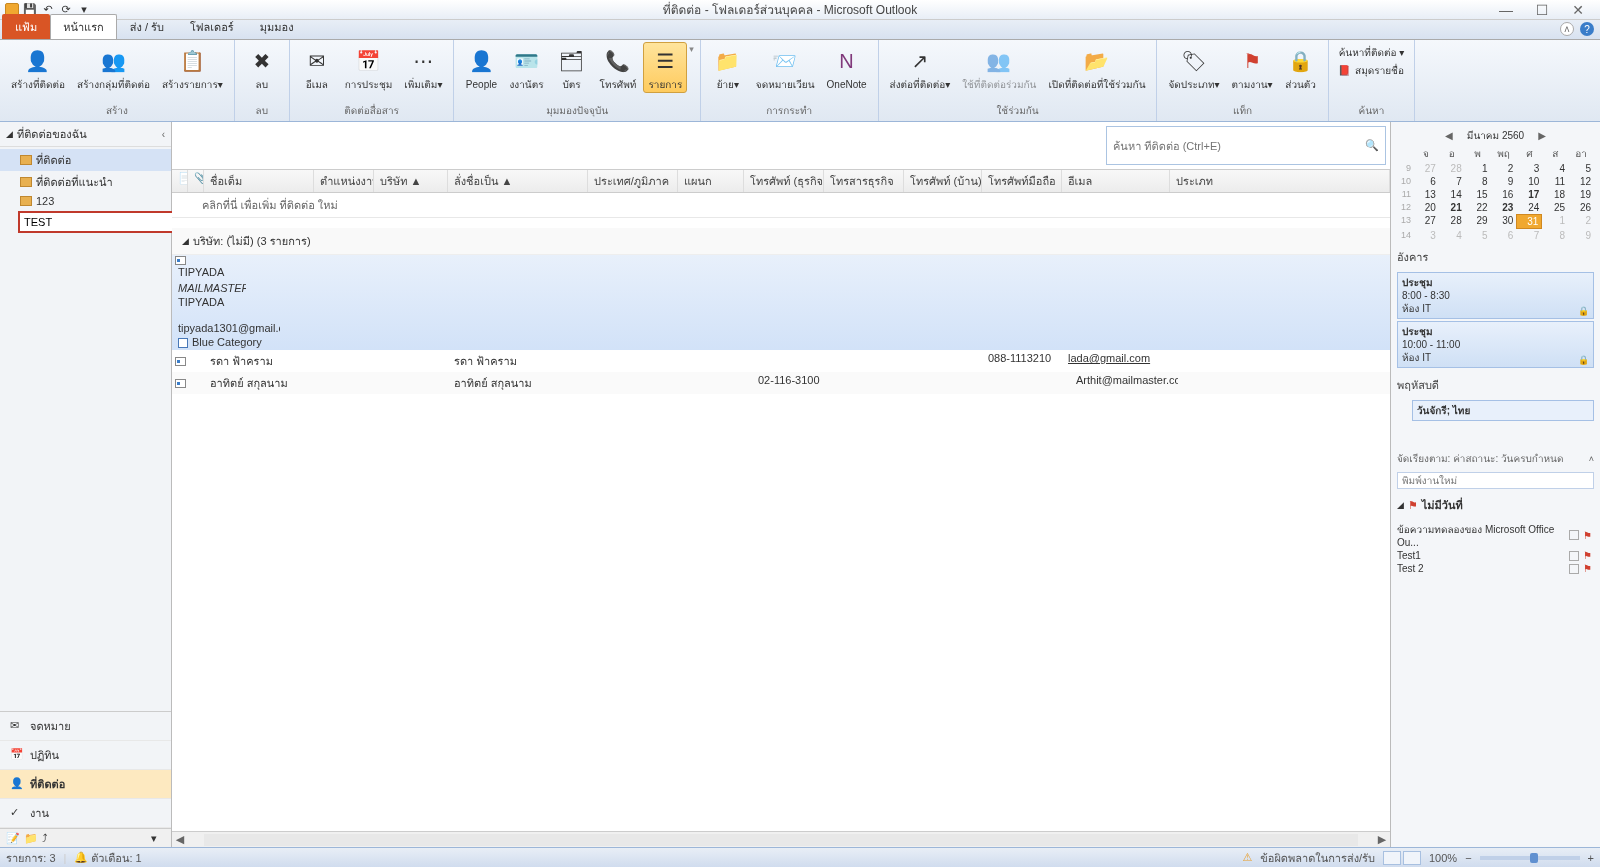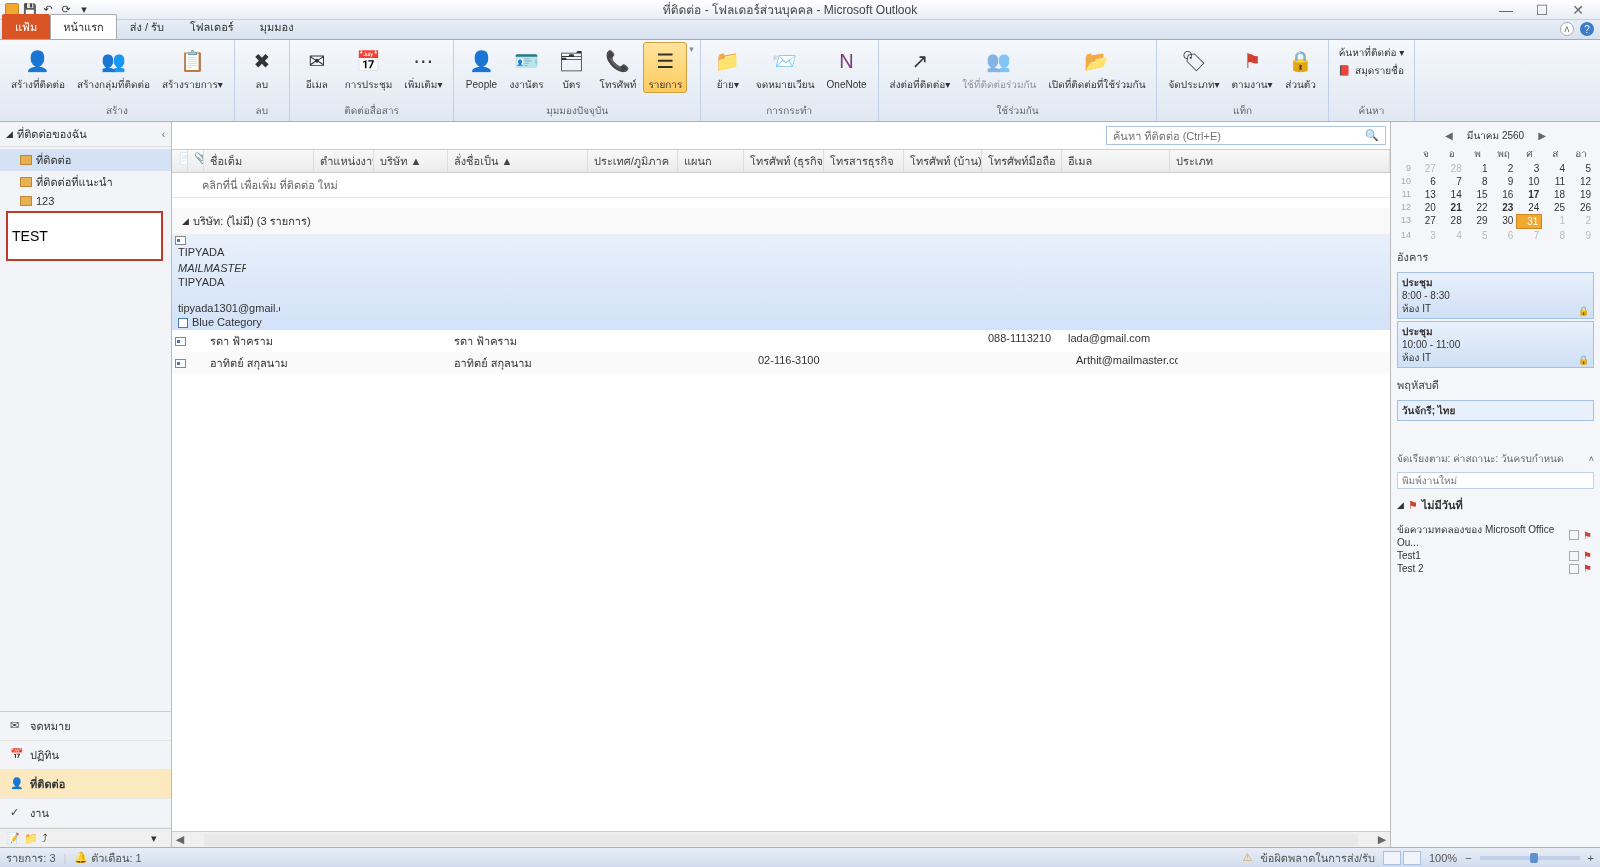--- a/index.html
+++ b/index.html
@@ -36,32 +36,32 @@
 
 
 .main { display: flex; height: calc(867px - 20px - 20px - 82px - 20px); }
 .sidebar { width: 172px; background: #f2f4f7; border-right: 1px solid #bbb; display: flex; flex-direction: column; position: relative; }
 .side-header { padding: 3px 6px; font-size: 11px; color: #333; display: flex; align-items: center; border-bottom: 1px solid #ddd; }
 .side-header .collapse { margin-left: auto; font-size: 10px; color: #666; cursor: pointer; }
 .side-tree { padding: 2px 0; }
 .tree-item { padding: 2px 6px 2px 20px; cursor: pointer; display: flex; align-items: center; gap: 4px; font-size: 11px; }
 .tree-item.selected { background: #d5e2f5; }
 .tree-icon { width: 12px; height: 10px; background: #e8b050; border: 1px solid #c08830; }
-.tree-input { margin: 2px 6px; width: calc(100% - 14px); border: 2px solid #c0392b; background: #fff; padding: 15px 4px; font-size: 14px; }
+.tree-input { margin: 2px 18px; width: calc(100% - 14px); border: 2px solid #c0392b; background: #fff; padding: 3px 4px; font-size: 11px; }
 .side-bottom { margin-top: auto; border-top: 1px solid #ccc; }
 .side-nav-item { padding: 5px 10px; display: flex; align-items: center; gap: 6px; cursor: pointer; border-bottom: 1px solid #e8e8e8; }
 .side-nav-item.active { background: #fde9c0; }
 .side-nav-icon { width: 14px; height: 14px; }
 .side-footer { display: flex; gap: 4px; padding: 3px 6px; background: #f0f0f0; border-top: 1px solid #ccc; }
 .side-footer-btn { width: 14px; height: 12px; cursor: pointer; }
 
 
 .content { flex: 1; display: flex; flex-direction: column; background: #fff; position: relative; }
 .search-row { display: flex; justify-content: flex-end; padding: 4px; }
-.search-box { width: 280px; border: 1px solid #abc4e2; padding: 2px 6px; display: flex; align-items: center; }
+.search-box { width: 280px; border: 1px solid #abc4e2; padding: 12px 6px; display: flex; align-items: center; }
 .search-box input { flex: 1; border: none; outline: none; font-size: 11px; color: #888; }
 .grid-header { display: flex; background: linear-gradient(#f8f8f8, #ececec); border-top: 1px solid #ccc; border-bottom: 1px solid #ccc; min-height: 18px; }
 .ghcell { border-right: 1px solid #ddd; padding: 2px 6px; font-size: 11px; color: #444; overflow: hidden; white-space: nowrap; }
 .new-row { padding: 3px 30px; font-size: 11px; color: #666; border-bottom: 1px solid #e8e8e8; }
 .group-row { padding: 4px 10px; font-size: 11px; background: #f9f9f9; border-bottom: 1px solid #eee; display: flex; align-items: center; gap: 4px; }
 .data-row { display: flex; font-size: 11px; padding: 1px 0; cursor: pointer; min-height: 15px; }
 .data-row.selected { background: linear-gradient(#e8f0fb, #d2e2f8); border: 1px solid #9tc0e8; flex-direction: column; }
 .data-row:not(.selected):nth-child(odd) { background: #fafafa; }
 .dcell { padding: 1px 6px; overflow: hidden; white-space: nowrap; }
 .row-icon { width: 14px; display: flex; align-items: center; justify-content: center; }
@@ -84,21 +84,21 @@
 .cal-wk { color: #aaa; font-size: 9px; text-align: right; padding: 1px 2px; }
 .cal-day { padding: 1px 3px; cursor: pointer; }
 .cal-day.other { color: #bbb; }
 .cal-day.bold { font-weight: bold; }
 .cal-day.today { background: #f0a830; color: #fff; border: 1px solid #d08820; }
 .day-header { font-size: 11px; padding: 2px 0; color: #444; }
 .appt { background: linear-gradient(#e8f0fb, #cfe0f5); border: 1px solid #a5c0e5; padding: 2px 4px; font-size: 10px; margin-bottom: 2px; position: relative; }
 .appt .lock { position: absolute; right: 3px; bottom: 2px; font-size: 9px; color: #888; }
 .appt-title { font-weight: bold; }
 .hol-header { font-size: 11px; color: #444; padding: 2px 0; }
-.holiday { background: #e8f0fb; border: 1px solid #a5c0e5; padding: 2px 4px; font-size: 10px; }
+.holiday { background: #e8f0fb; border: 1px solid #a5c0e5; padding: 2px 4px; font-size: 10px; margin-left: 15px; }
 .task-sort { font-size: 10px; color: #666; padding: 2px 0; display: flex; align-items: center; }
 .task-input { border: 1px solid #c0d0e8; padding: 2px 4px; font-size: 10px; color: #999; }
 .task-group { display: flex; align-items: center; gap: 4px; font-size: 11px; padding: 3px 0; }
 .task-flag { color: #d04030; }
 .task-item { display: flex; align-items: center; font-size: 10px; padding: 1px 0; }
 .task-item .flag { margin-left: auto; color: #d04030; padding-right: 2px; }
 .task-item .chk { width: 10px; height: 10px; border: 1px solid #aaa; margin-right: 4px; margin-left: auto; }
 
 
 .statusbar { height: 20px; background: linear-gradient(#e8eef6, #d0dcee); border-top: 1px solid #9cb6d8; display: flex; align-items: center; padding: 0 6px; font-size: 11px; color: #555; }
@@ -386,21 +386,21 @@
           <div class="dcell" style="width: 110px;">รดา ฟ้าคราม</div>
           <div class="dcell" style="width: 60px;"></div>
           <div class="dcell" style="width: 74px;"></div>
           <div class="dcell" style="width: 140px;">รดา ฟ้าคราม</div>
           <div class="dcell" style="width: 90px;"></div>
           <div class="dcell" style="width: 66px;"></div>
           <div class="dcell" style="width: 80px;"></div>
           <div class="dcell" style="width: 80px;"></div>
           <div class="dcell" style="width: 78px;"></div>
           <div class="dcell" style="width: 80px;">088-1113210</div>
-          <div class="dcell" style="width: 108px;">lada@gmail.com</div>
+          <div class="dcell" style="width: 108px; text-decoration: underline;">lada@gmail.com</div>
           <div class="dcell" style="flex: 1 1 0%;"></div>
         </div>
         <div class="data-row">
           <div class="row-icon" style="width: 16px;">
             <div class="card-icon"></div>
           </div>
           <div class="row-icon" style="width: 16px;"></div>
           <div class="dcell" style="width: 110px;">อาทิตย์ สกุลนาม</div>
           <div class="dcell" style="width: 60px;"></div>
           <div class="dcell" style="width: 74px;"></div>

